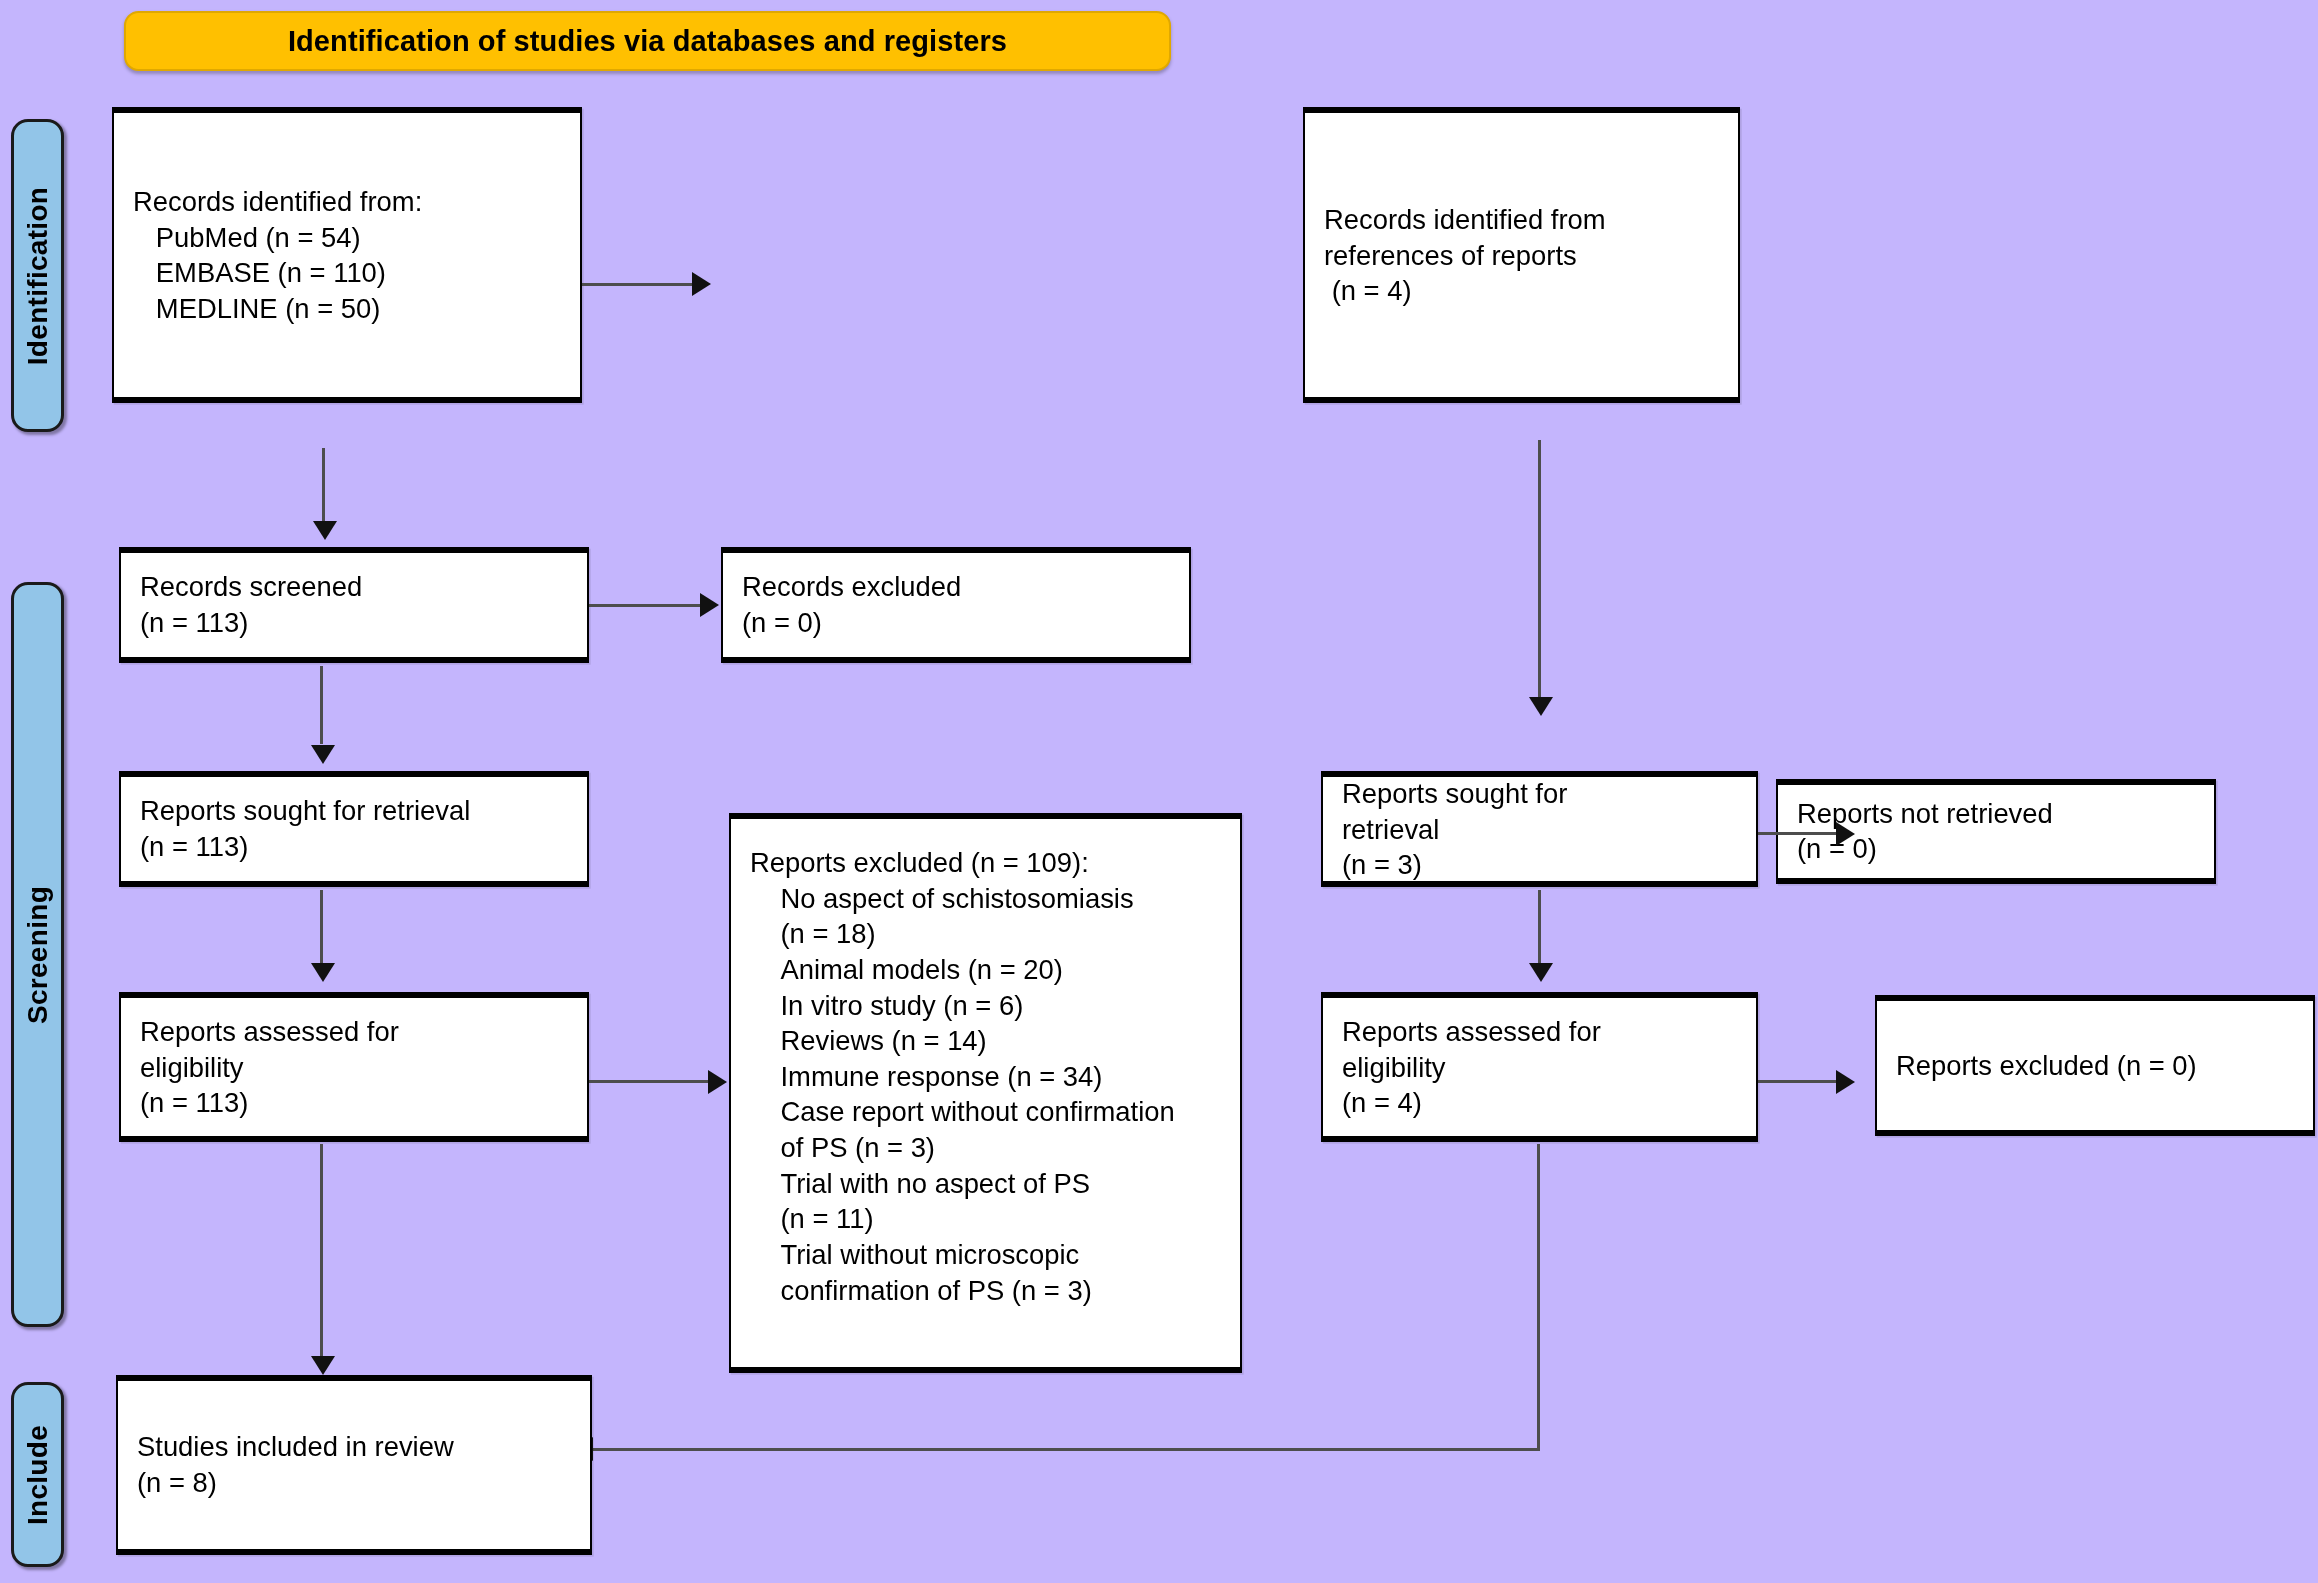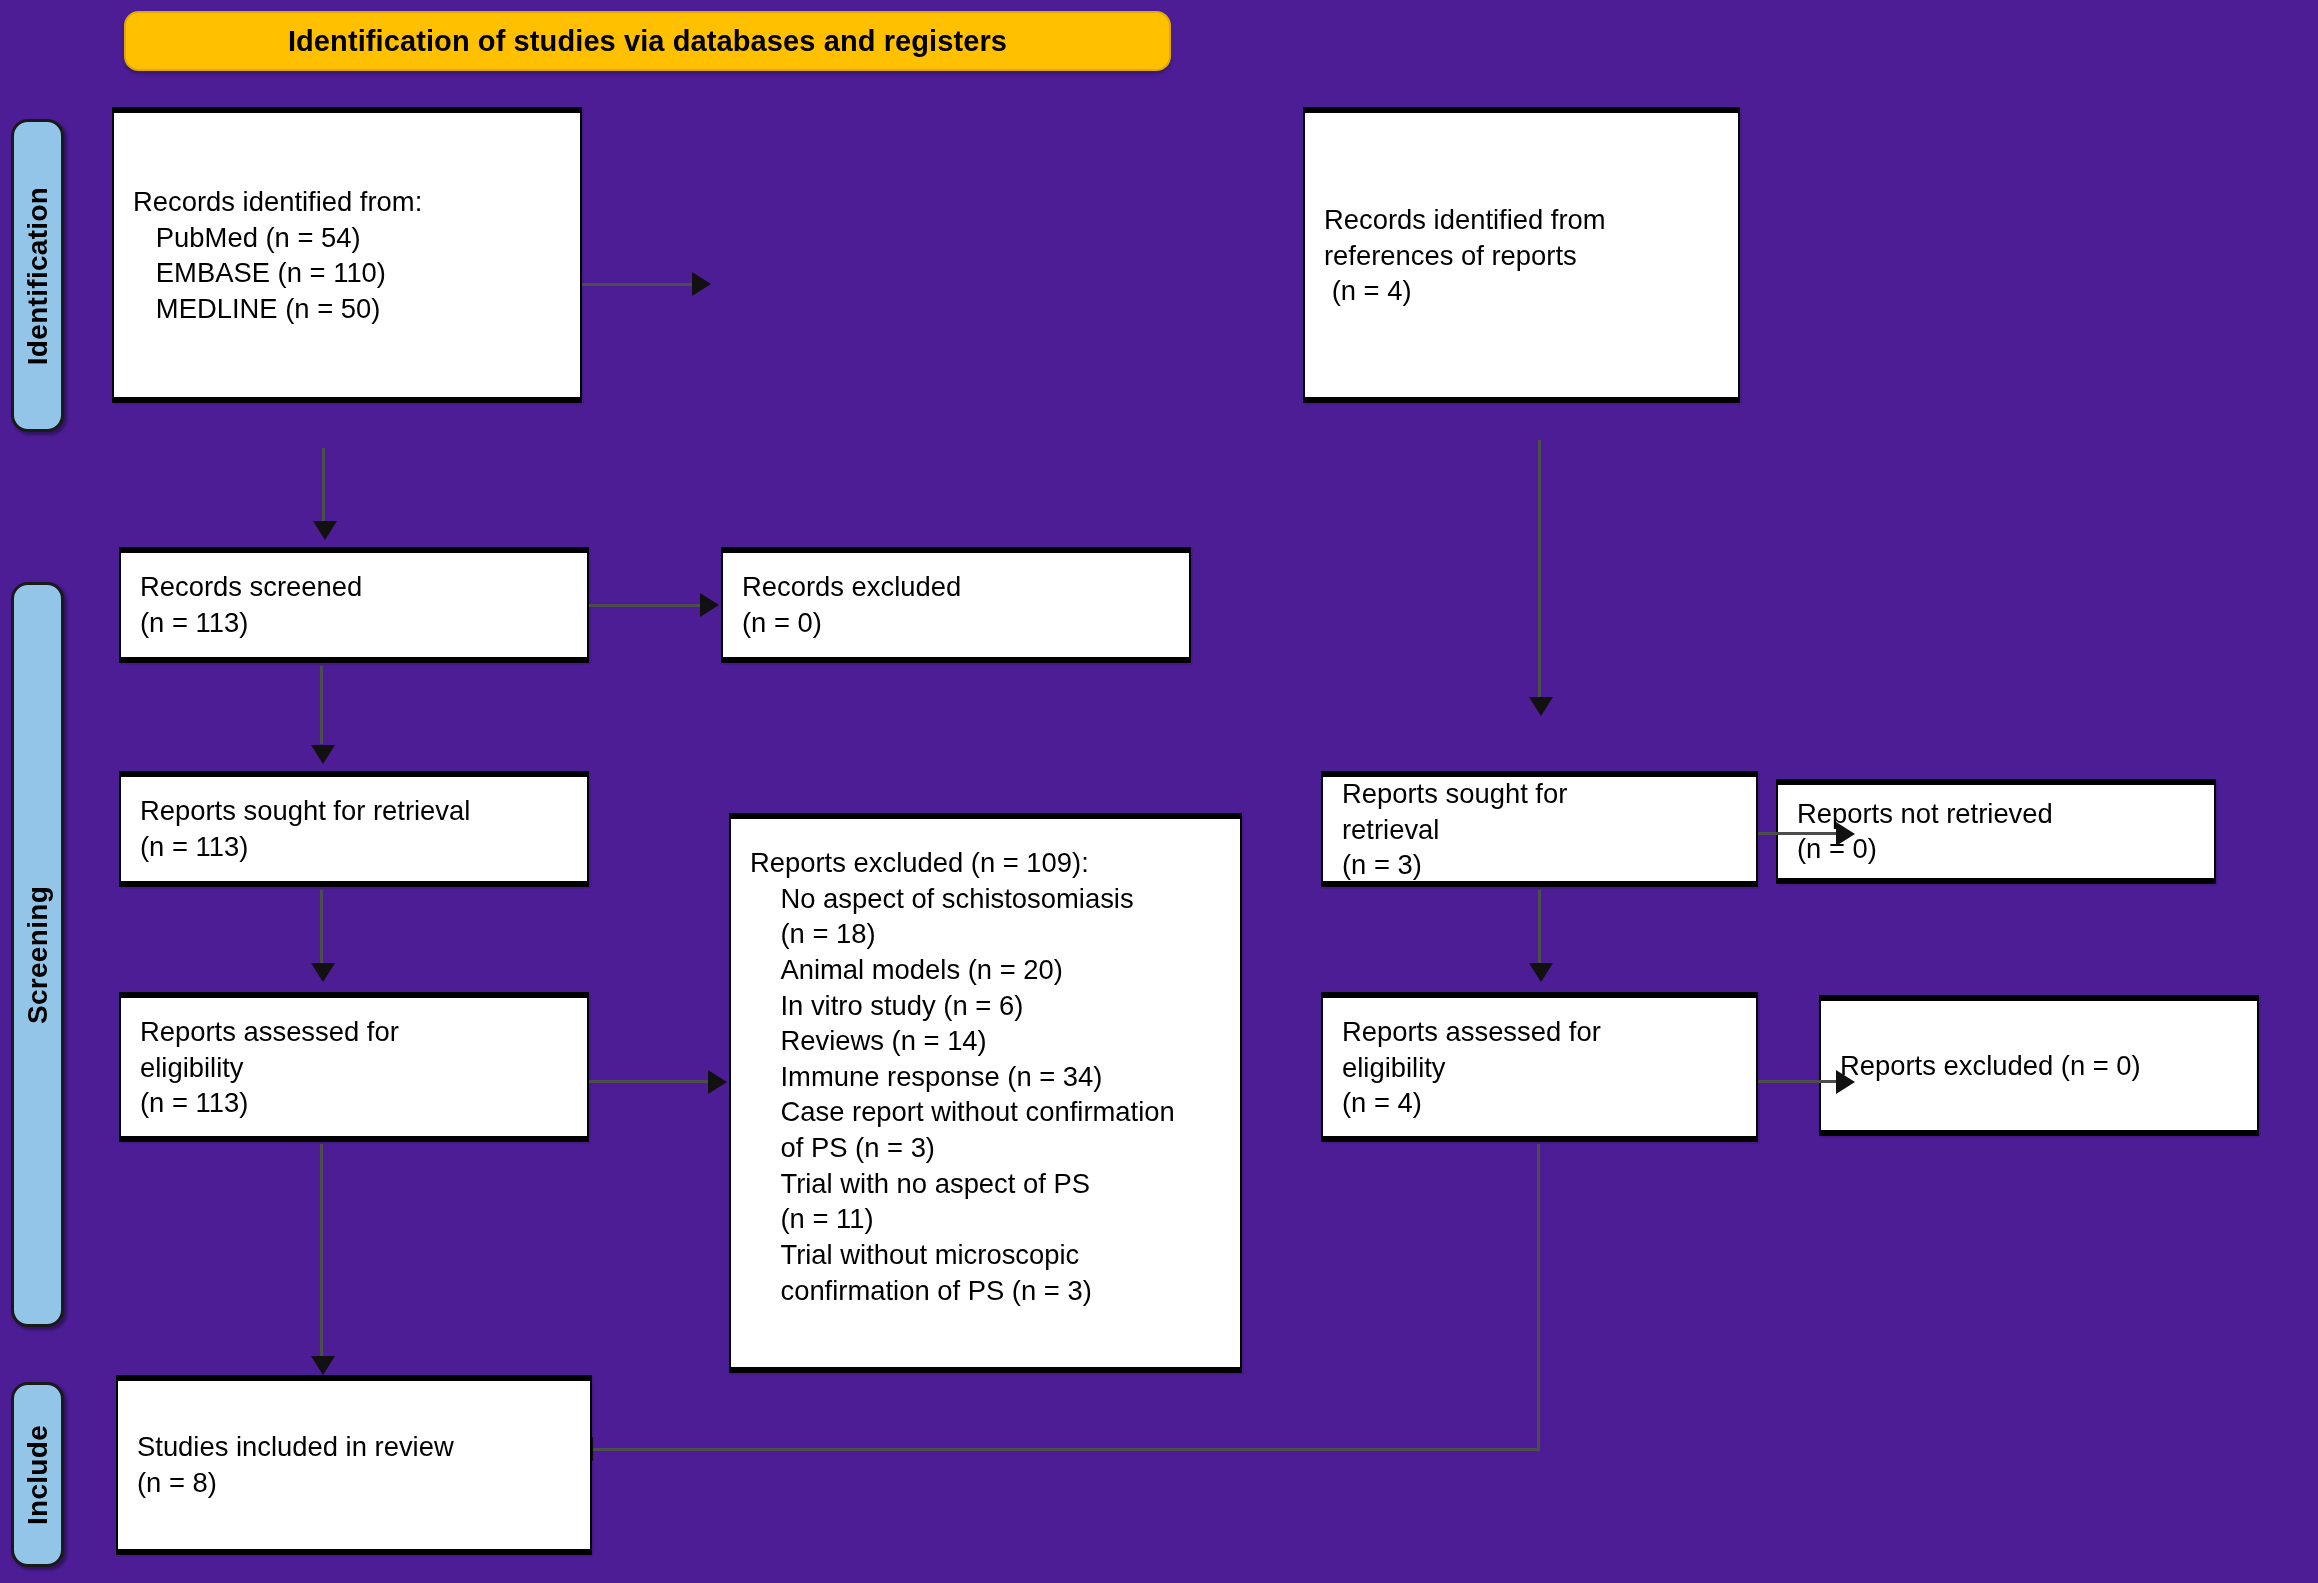--- a/index.html
+++ b/index.html
@@ -4,21 +4,21 @@
 <style>
   html,body{margin:0;padding:0;background:#ffffff;}
   body{
     font-family:"Liberation Sans","DejaVu Sans",sans-serif;
     -webkit-font-smoothing:antialiased;
   }
   #stage{
     position:relative;
     width:2319px;
     height:1583px;
-    background:#4c1d95;
+    background:#c4b5fd;
     overflow:hidden;
   }
 
   
   .banner{
     position:absolute;
     background:#FFC000;
     border:2.8px solid #E0A800;
     border-radius:14.6px;
     display:flex;
@@ -212,21 +212,21 @@
 eligibility
 (n = 113)</div>
   </div>
 
   <div class="box" style="left:1321px; top:992px; width:437px; height:150px;">
     <div class="txt">Reports assessed for
 eligibility
 (n = 4)</div>
   </div>
 
-  <div class="box" style="left:1819px; top:995px; width:440px; height:141px;">
+  <div class="box" style="left:1875px; top:995px; width:440px; height:141px;">
     <div class="txt">Reports excluded (n = 0)</div>
   </div>
 
   <div class="hline" style="left:589px; top:1080px; width:119px;"></div>
   <div class="arrow-r" style="left:708px; top:1070px;"></div>
 
   <div class="hline" style="left:1758px; top:1080px; width:78px;"></div>
   <div class="arrow-r" style="left:1836px; top:1070px;"></div>
 
   <div class="vline" style="left:320px; top:1144px; height:212px;"></div>

